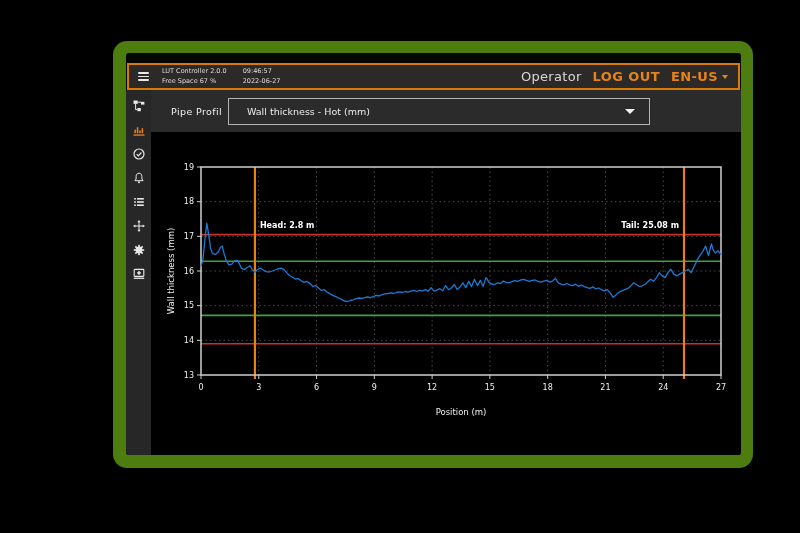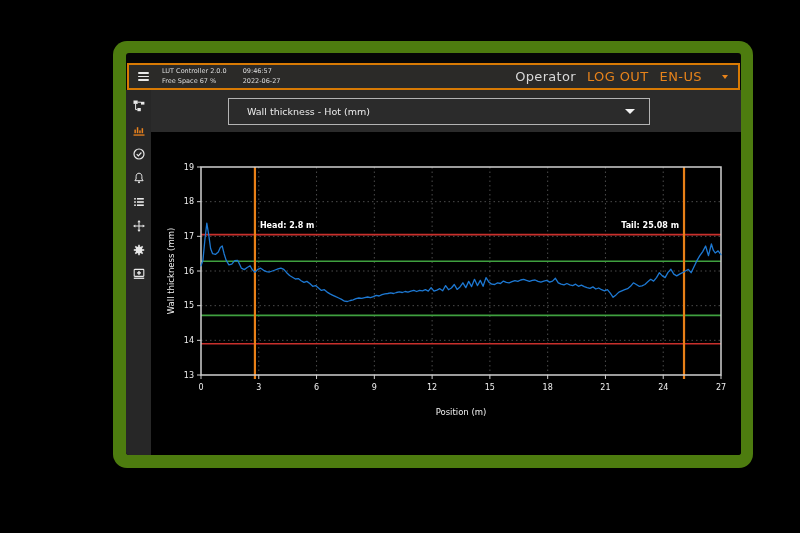--- a/index.html
+++ b/index.html
@@ -16,22 +16,22 @@
           display:flex;align-items:center;padding:0 9px;}
   .hamburger{width:11px;height:9px;display:flex;flex-direction:column;justify-content:space-between;
              cursor:pointer;margin-right:13px;}
   .hamburger span{display:block;height:1.6px;background:#e9e9e9;border-radius:1px;}
   .info-col{display:flex;flex-direction:column;justify-content:center;gap:2px;
             font-size:6.5px;line-height:1.2;color:#dedede;margin-right:16px;white-space:nowrap;}
   .status{position:absolute;left:0;right:0;text-align:center;font-size:12px;
           letter-spacing:.8px;color:#ececec;pointer-events:none;}
   .tb-right{position:absolute;right:10px;display:flex;align-items:center;gap:11px;font-size:13px;}
   .tb-right .role{color:#d8d8d8;letter-spacing:.3px;}
-  .orange{color:#e8831a;font-weight:400;letter-spacing:.4px;cursor:pointer;}
-  .lang{display:flex;align-items:center;gap:20px;}
+  .orange{color:#e8831a;font-weight:700;letter-spacing:.4px;cursor:pointer;}
+  .lang{display:flex;align-items:center;gap:4px;}
   .caret{width:0;height:0;border-left:3.5px solid transparent;border-right:3.5px solid transparent;
          border-top:4px solid #e8831a;display:inline-block;}
   
   .sidebar{position:absolute;left:0;top:37px;width:25px;bottom:0;background:#272727;
            display:flex;flex-direction:column;align-items:center;padding-top:4px;box-sizing:border-box;}
   .side-item{width:25px;height:24px;display:flex;align-items:center;justify-content:center;
              color:#e9e9e9;cursor:pointer;}
   .side-item svg{width:12px;height:12px;display:block;}
   .side-item.active{color:#e8821e;}
   
@@ -147,20 +147,21 @@
           <svg viewBox="0 0 12 12">
             <rect x="1.2" y="1.4" width="9.6" height="7" rx="0.6" stroke="currentColor" stroke-width="1.1" fill="none"></rect>
             <rect x="5.3" y="3" width="1.4" height="3.8" fill="currentColor"></rect>
             <rect x="4.1" y="4.2" width="3.8" height="1.4" fill="currentColor"></rect>
             <rect x="0.8" y="9.6" width="10.4" height="1.3" fill="currentColor"></rect>
           </svg>
         </div>
       </nav>
 
       <div class="toolbar">
+        <span class="profile-label">Pipe Profil</span>
         <div class="dropdown">
           <span>Wall thickness - Hot (mm)</span>
           <span class="dd-caret"></span>
         </div>
       </div>
 
       <div class="chart">
         <svg id="chart-svg" width="590" height="323" viewBox="0 0 590 323">
             <line x1="107.77777777777777" y1="35" x2="107.77777777777777" y2="243" stroke="#4b4b4b" stroke-width="1" stroke-dasharray="1.5 3"></line>
             <line x1="165.55555555555554" y1="35" x2="165.55555555555554" y2="243" stroke="#4b4b4b" stroke-width="1" stroke-dasharray="1.5 3"></line>

